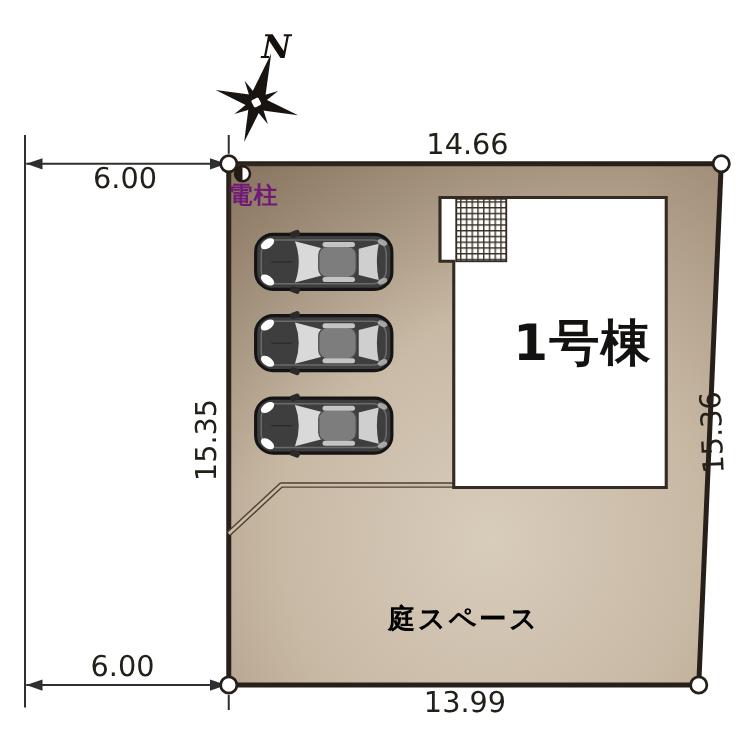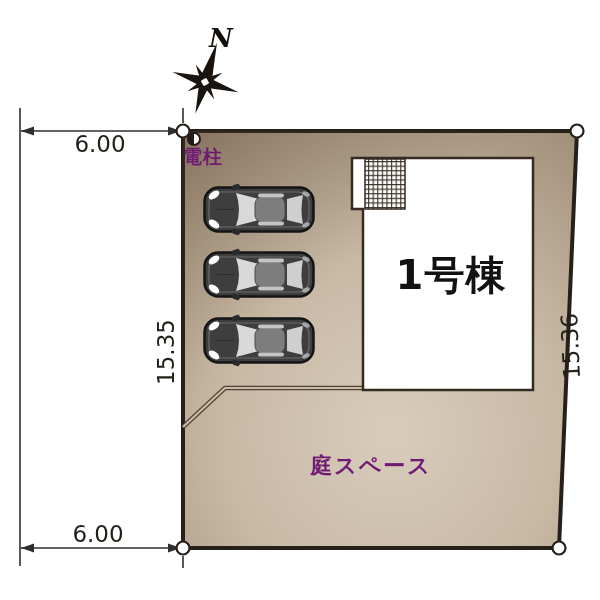--- a/index.html
+++ b/index.html
@@ -23,24 +23,24 @@
   .dim-right{transform:translate(-50%,-50%) rotate(-92.5deg);}
   .north-letter{
     font-family:"DejaVu Serif", serif;
     font-style:italic;font-size:26px;font-weight:600;color:#15100c;
   }
   .pole-label{
     transform:translate(0,0);
     font-size:19px;font-weight:600;color:#701a75;letter-spacing:1px;
   }
   .building-label{
-    font-size:40px;font-weight:600;color:#141210;letter-spacing:1px;
+    font-size:40px;font-weight:600;color:#141210;letter-spacing:1px;margin-left:15px;
   }
   .garden-label{
-    font-size:22px;font-weight:600;color:#701a75;letter-spacing:2px;
+    font-size:22px;font-weight:600;color:#000000;letter-spacing:2px;margin-top:30px;
   }
 </style>
 </head>
 <body>
 
 <div class="canvas">
 
   <svg class="plan-svg" width="600" height="600" viewBox="0 0 600 600">
     <defs>
       <radialGradient id="plotGrad" cx="0.53" cy="0.72" r="0.85">
@@ -124,21 +124,23 @@
       <path d="M-34,0 L-4,5 L-4,-5 Z"></path>
       <path d="M14,-14 L4.5,0 L0,-4.5 Z"></path>
       <path d="M14,14 L4.5,0 L0,4.5 Z"></path>
       <path d="M-14,14 L-4.5,0 L0,4.5 Z"></path>
       <path d="M-14,-14 L-4.5,0 L0,-4.5 Z"></path>
     </g>
   </svg>
 
   <div class="lbl north-letter" style="left:221px;top:38px;">N</div>
 
+  <div class="lbl dim" style="left:374px;top:117px;">14.66</div>
 
+  <div class="lbl dim" style="left:372px;top:563px;">13.99</div>
 
   <div class="lbl dim dim-left" style="left:166px;top:352px;">15.35</div>
 
   <div class="lbl dim dim-right" style="left:571px;top:346px;">15.36</div>
 
   <div class="lbl dim" style="left:100px;top:144px;">6.00</div>
 
   <div class="lbl dim" style="left:98px;top:534px;">6.00</div>
 
   <div class="lbl pole-label" style="left:183px;top:147px;">電柱</div>

